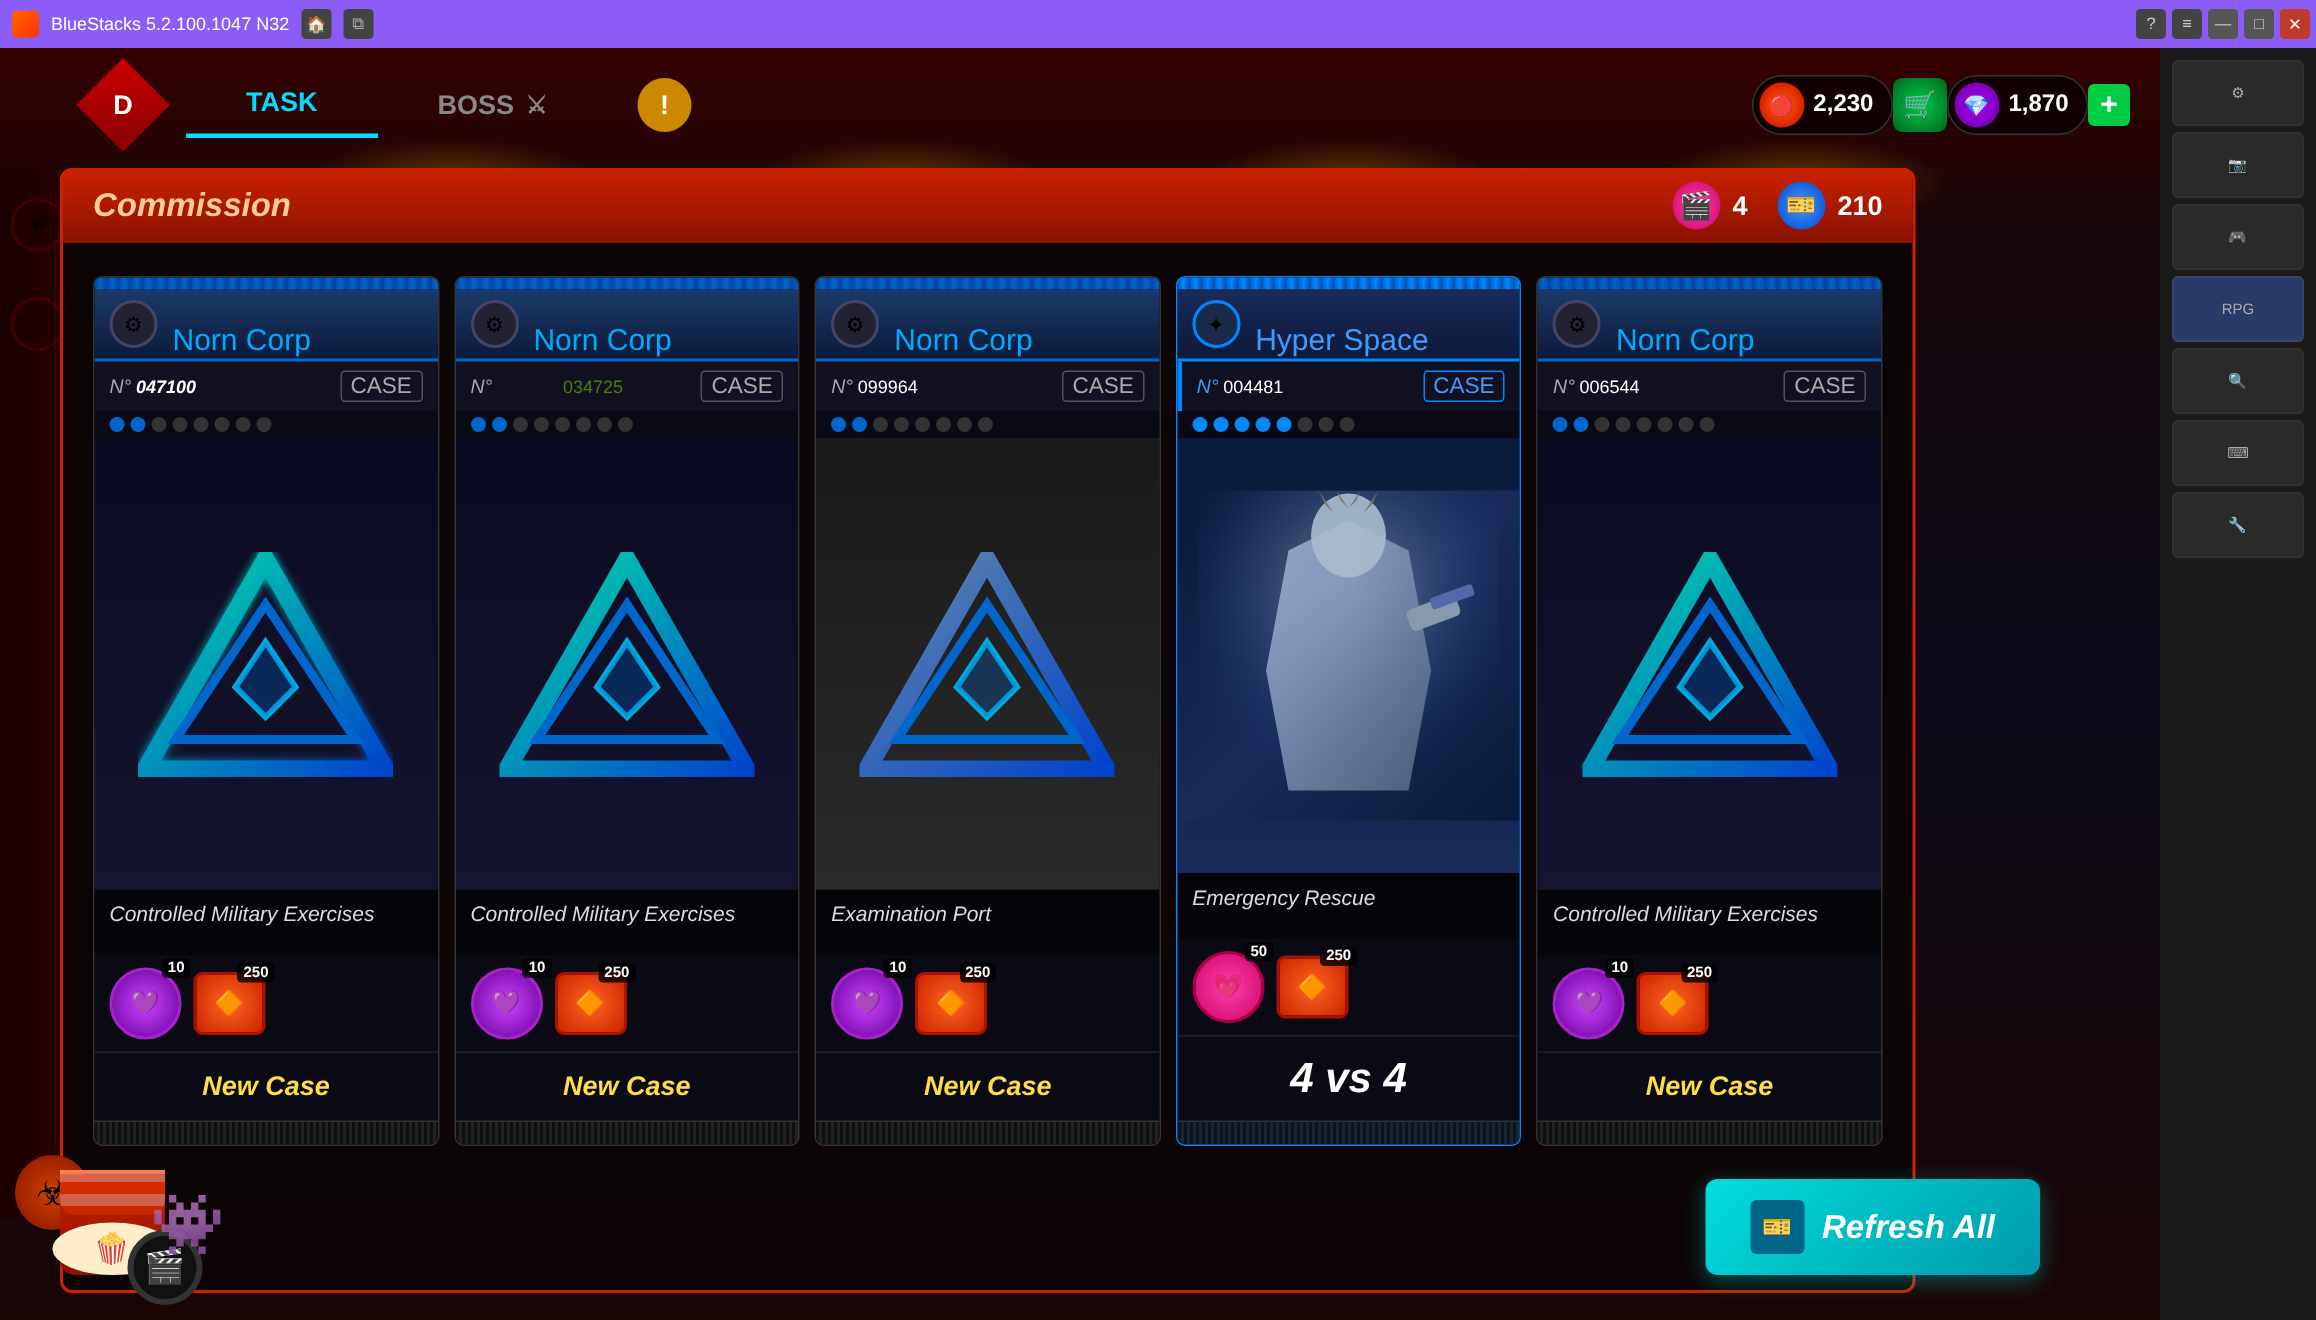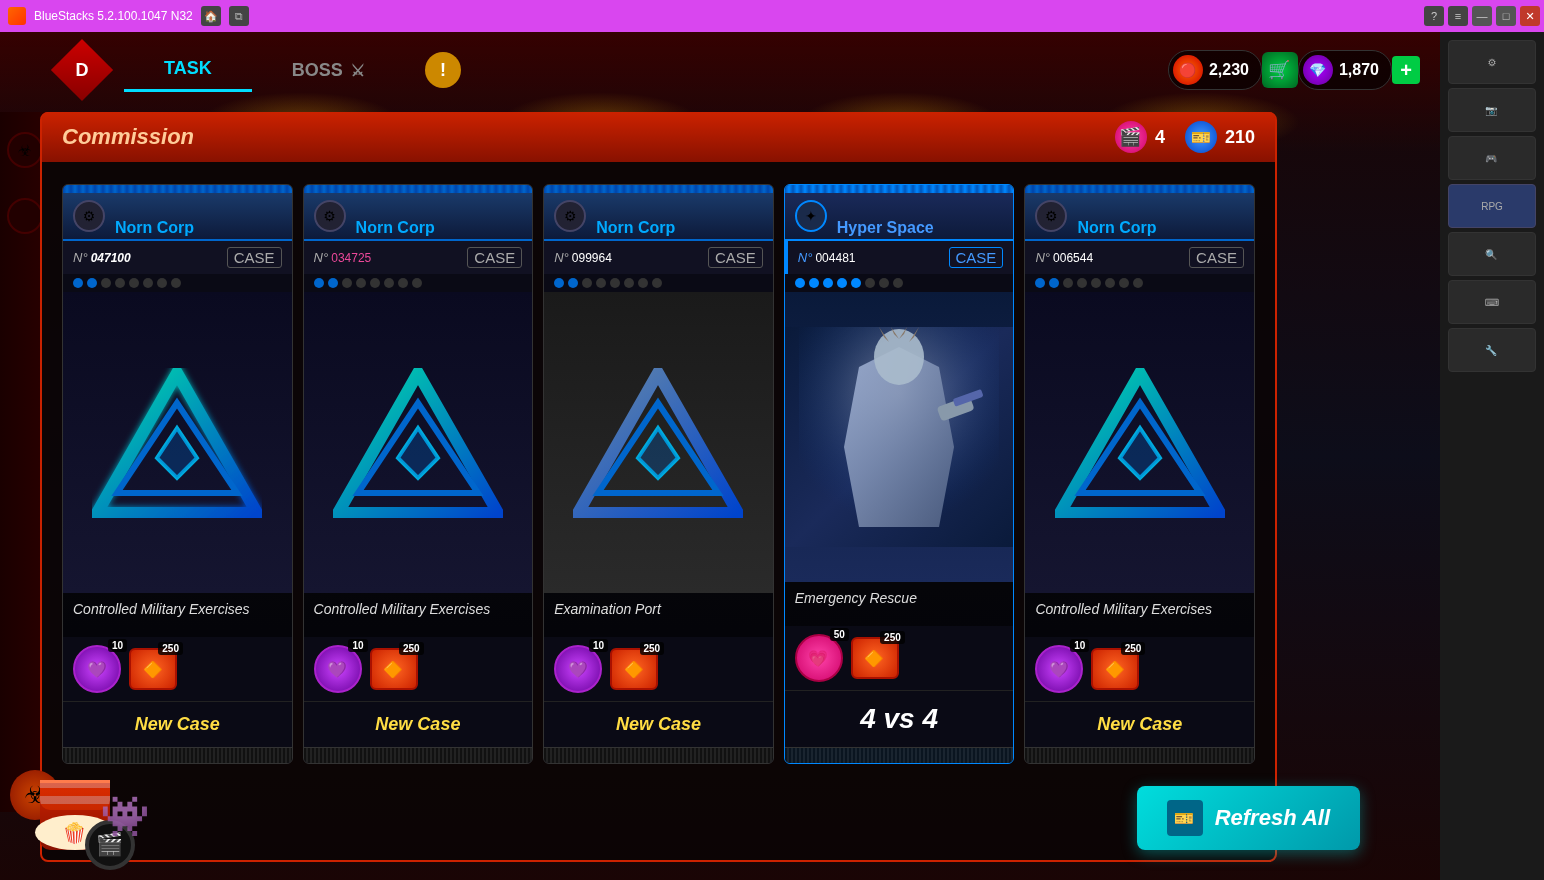--- a/index.html
+++ b/index.html
@@ -10,21 +10,21 @@
       font-family: Arial, sans-serif;
       background: #1a0a0a;
       position: relative;
     }
 
     
     .title-bar {
       position: absolute;
       top: 0; left: 0; right: 0;
       height: 32px;
-      background: #d946ef;
+      background: #8b5cf6;
       display: flex;
       align-items: center;
       z-index: 100;
     }
     .title-bar-left {
       display: flex;
       align-items: center;
       gap: 8px;
       padding-left: 8px;
       flex: 1;
@@ -257,22 +257,22 @@
     }
     .card-header.norn {
       background: linear-gradient(180deg, #1a3a6a 0%, #0d1a3a 100%);
       border-bottom: 2px solid #0066cc;
     }
     .card-header.hyper {
       background: linear-gradient(180deg, #1a2a5a 0%, #0d1a3a 100%);
       border-bottom: 2px solid #0088ff;
     }
     .card-corp-name {
-      font-size: 16px;
-      font-weight: bold;
+      font-size: 20px;
+      font-weight: normal;
       color: #00aaff;
       margin-top: 23px;
     }
     .card-corp-name.hyper { color: #4499ff; }
 
     
     .card-top-strip {
       height: 8px;
       background: repeating-linear-gradient(90deg, #0044aa 0px, #0066cc 4px, #0044aa 8px);
     }
@@ -620,21 +620,21 @@
 
       <div class="card">
         <div class="card-top-strip"></div>
         <div class="card-header norn">
           <div style="width:32px;height:32px;background:#223;border-radius:50%;border:2px solid #446;display:flex;align-items:center;justify-content:center;font-size:14px;">⚙</div>
           <span class="card-corp-name">Norn Corp</span>
         </div>
         <div class="card-case-row">
           <span class="case-no">
             <span style="font-style:italic;font-size:13px;color:#aaa;">N°</span>
-            <span style="font-size:12px;color:#ec4899;"> 034725</span>
+            <span style="font-size:12px;color:#4d7c0f;margin-left:44px;"> 034725</span>
           </span>
           <span class="case-badge">CASE</span>
         </div>
         <div class="card-dots">
           <div class="dot active"></div>
           <div class="dot active"></div>
           <div class="dot"></div>
           <div class="dot"></div>
           <div class="dot"></div>
           <div class="dot"></div>

